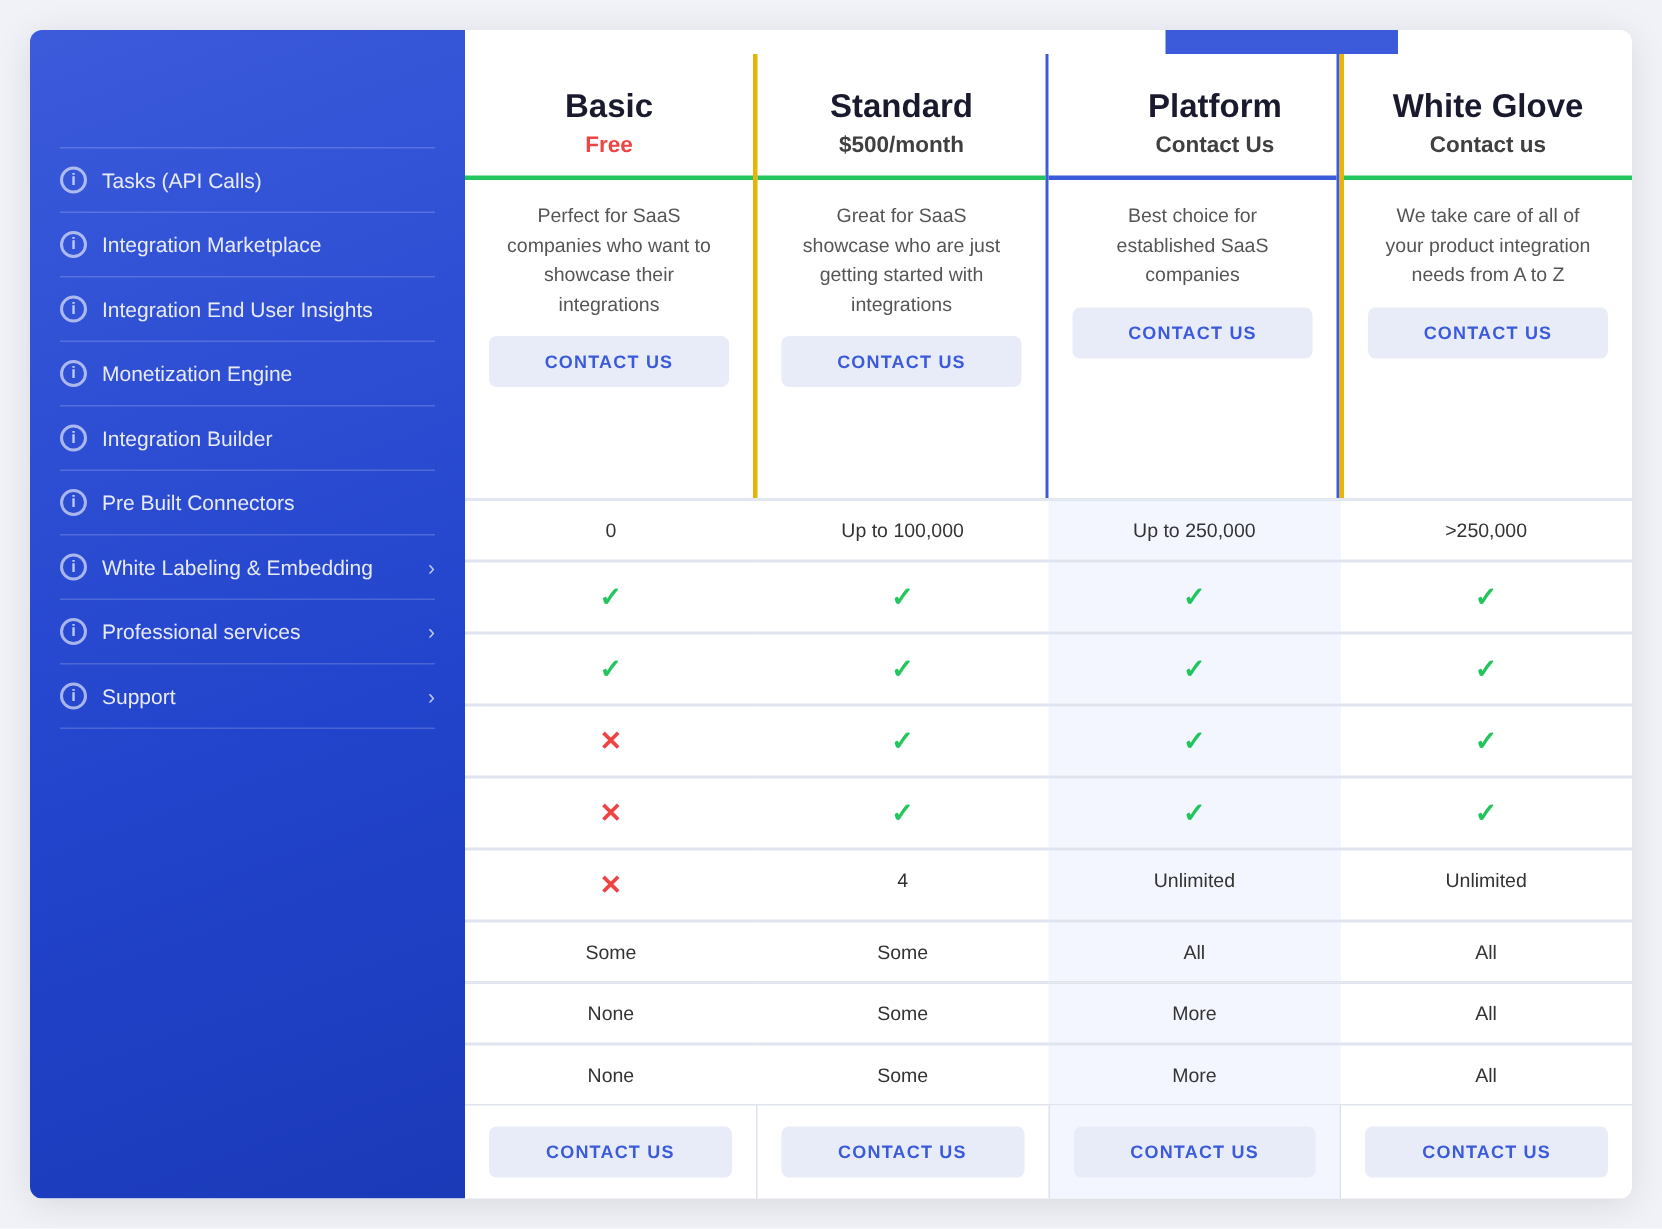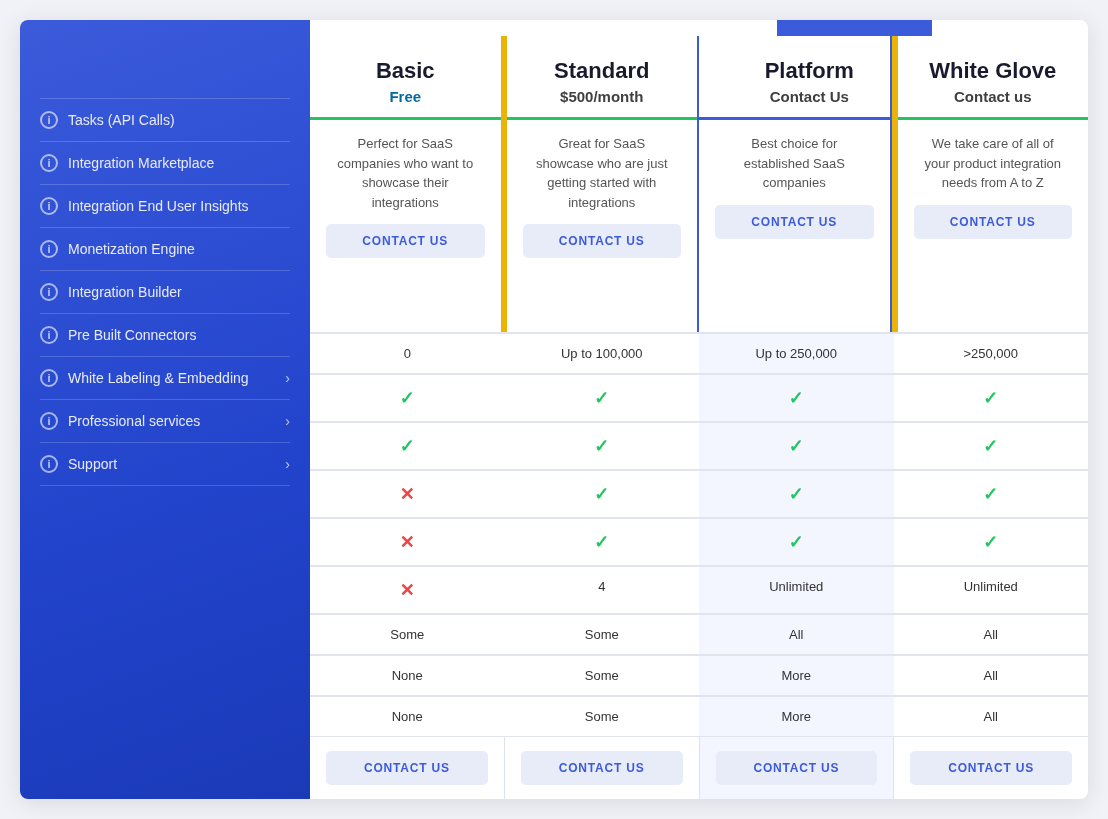--- a/index.html
+++ b/index.html
@@ -127,21 +127,21 @@
     
     .cols-wrapper {
       display: flex;
       flex: 1;
     }
 
     .col {
       flex: 1;
       display: flex;
       flex-direction: column;
-      border-left: 6px solid #eab308;
+      border-left: 3px solid #eab308;
     }
     .col.highlighted {
       border-left: 2px solid #3b5bdb;
       border-right: 2px solid #3b5bdb;
     }
     .col:first-child { border-left: none; }
 
     .col-header {
       padding: 22px 12px 12px;
       text-align: center;
@@ -157,21 +157,21 @@
       font-weight: 800;
       color: #1a1a2e;
       display: block;
       margin-bottom: 4px;
     }
     .col-price {
       font-size: 15px;
       font-weight: 700;
       display: block;
     }
-    .col-price.green { color: #0369a1; }
+    .col-price.green { color: #ef4444; }
     .col-price.blue { color: #404040; }
 
     .col-desc {
       font-size: 13px;
       color: #555;
       text-align: center;
       padding: 14px 24px 8px;
       line-height: 1.5;
       min-height: 70px;
     }

